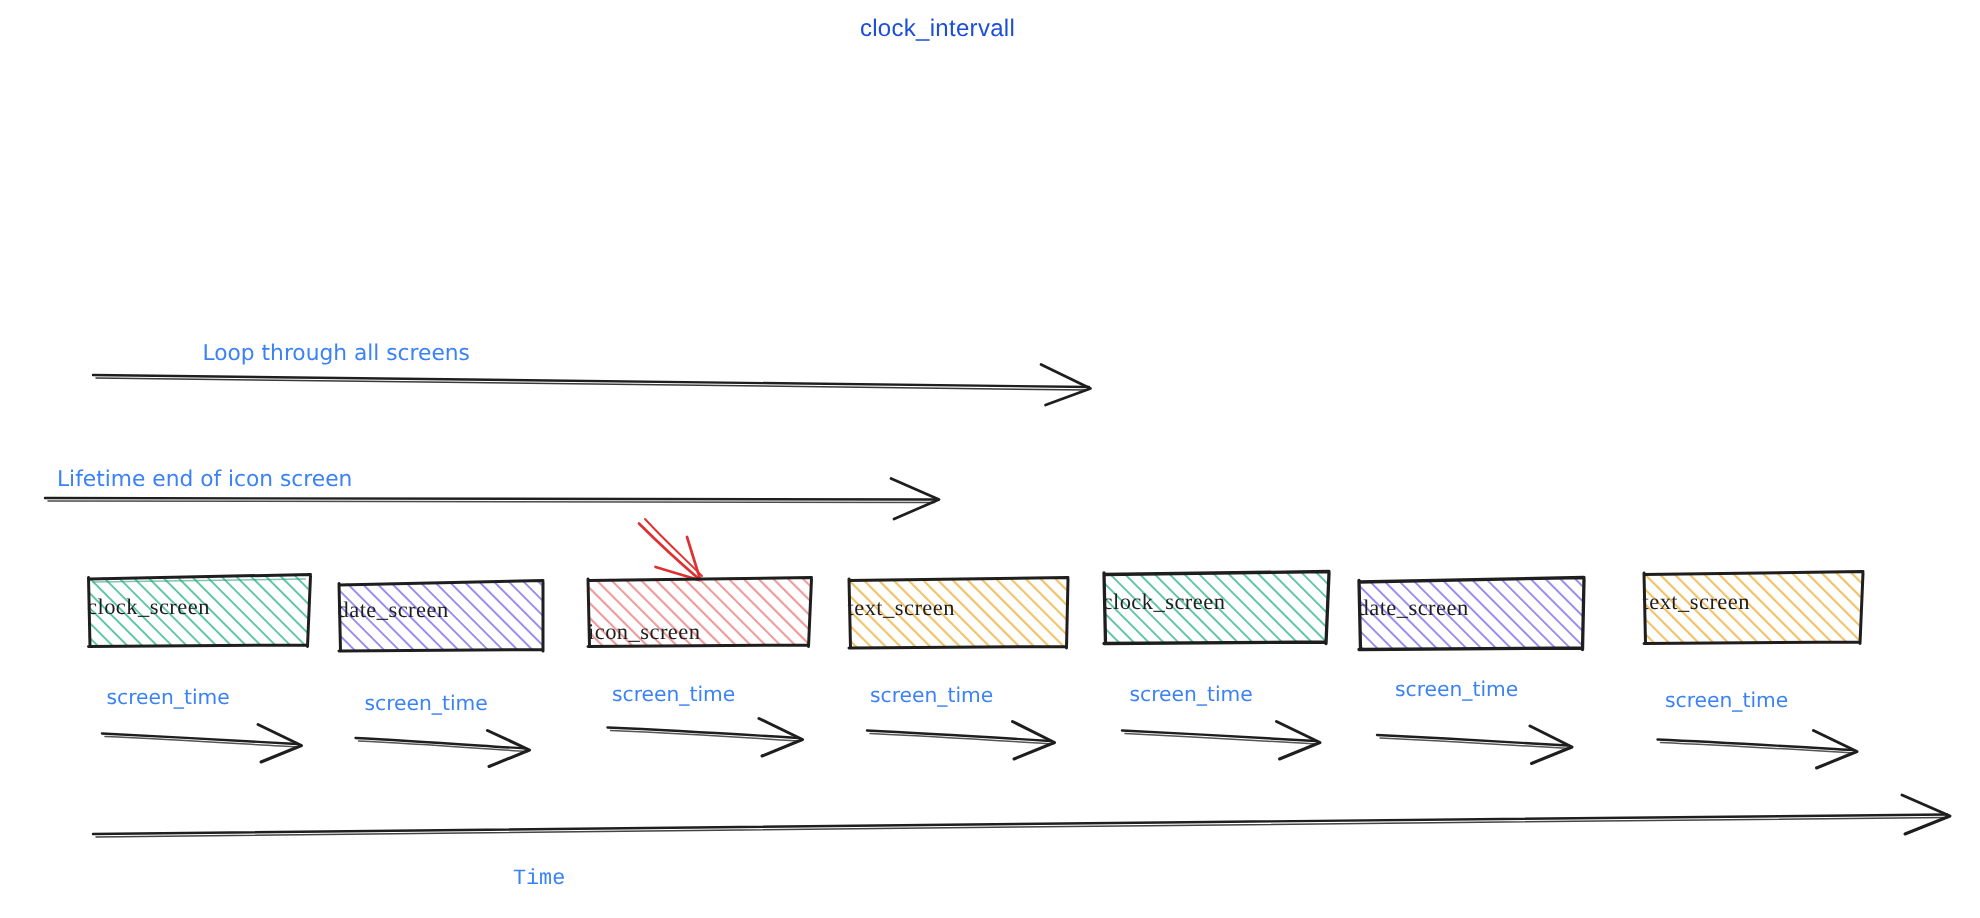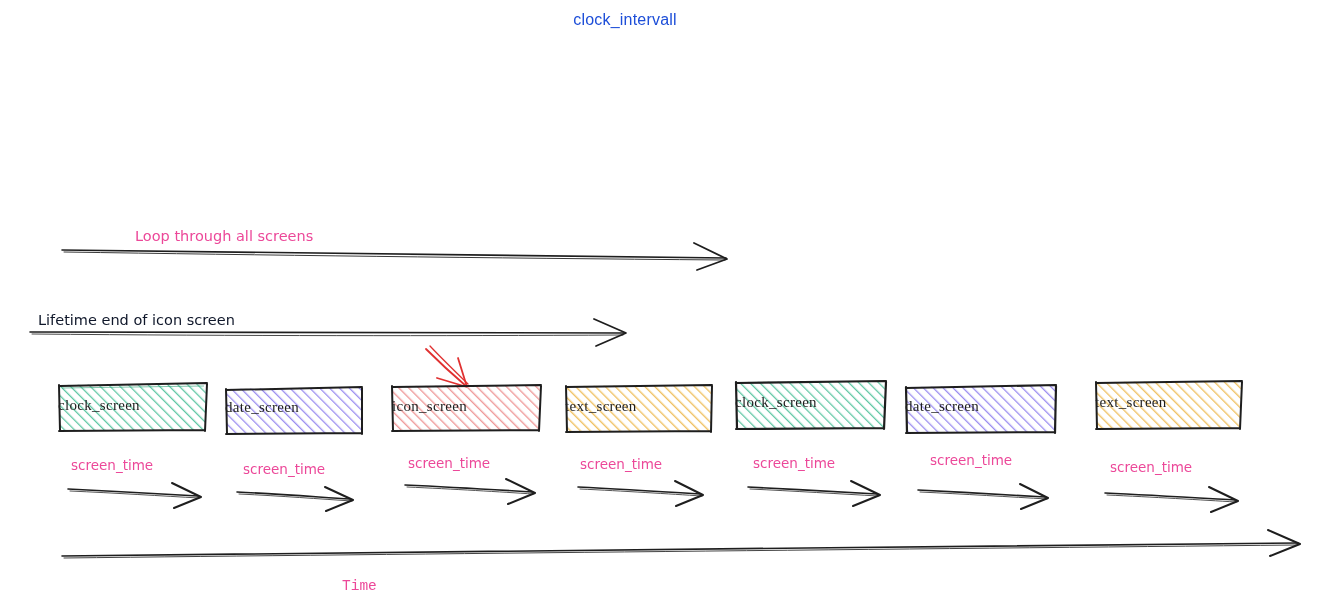--- a/index.html
+++ b/index.html
@@ -28,35 +28,35 @@
     text-align: center;
     font-family: "Liberation Sans", sans-serif;
     font-size: 16px;
     color: #1d4ed8;
     letter-spacing: 0.2px;
     white-space: nowrap;
   }
   .hand {
     font-family: "DejaVu Sans", sans-serif;
     font-size: 15px;
-    color: #ec4899;
+    color: #3b82f6;
     white-space: nowrap;
     position: absolute;
   }
   .box-label {
     font-family: Liberation Serif, serif;
     font-size: 15px;
     color: #1e1e1e;
     white-space: nowrap;
     position: absolute;
     text-align: left;
     letter-spacing: 0.3px;
   }
   .red-label {
-    color: #0f172a;
+    color: #3b82f6;
     font-size: 14.5px;
   }
   .sc-label {
     font-size: 13.5px;
     text-align: right;
   }
   .axis-label {
     font-size: 14.5px;
   }
 </style>
@@ -184,21 +184,21 @@
 <div class="title">clock_intervall</div>
 
 <div class="hand axis-label" style="left:135px; top:228px;">Loop through all screens</div>
 
 <div class="hand red-label" style="left:38px; top:312px;">Lifetime end of icon screen</div>
 
 <div class="hand axis-label" style="left:342px; top:578px;font-family:Liberation Mono, monospace;">Time</div>
 
 <div class="box-label" style="left:58px; top:397px; width:148px;">clock_screen</div>
 <div class="box-label" style="left:225px; top:399px; width:136px;">date_screen</div>
-<div class="box-label" style="left:392px; top:398px; width:164px;">icon_screen</div>
+<div class="box-label" style="left:392px; top:414px; width:164px;">icon_screen</div>
 <div class="box-label" style="left:565px; top:398px; width:146px;">text_screen</div>
 <div class="box-label" style="left:735px; top:394px; width:150px;">clock_screen</div>
 <div class="box-label" style="left:905px; top:398px; width:150px;">date_screen</div>
 <div class="box-label" style="left:1095px; top:394px; width:146px;">text_screen</div>
 
 <div class="hand sc-label" style="left:71px; top:457px;">screen_time</div>
 <div class="hand sc-label" style="left:243px; top:461px;">screen_time</div>
 <div class="hand sc-label" style="left:408px; top:455px;">screen_time</div>
 <div class="hand sc-label" style="left:580px; top:456px;">screen_time</div>
 <div class="hand sc-label" style="left:753px; top:455px;">screen_time</div>

